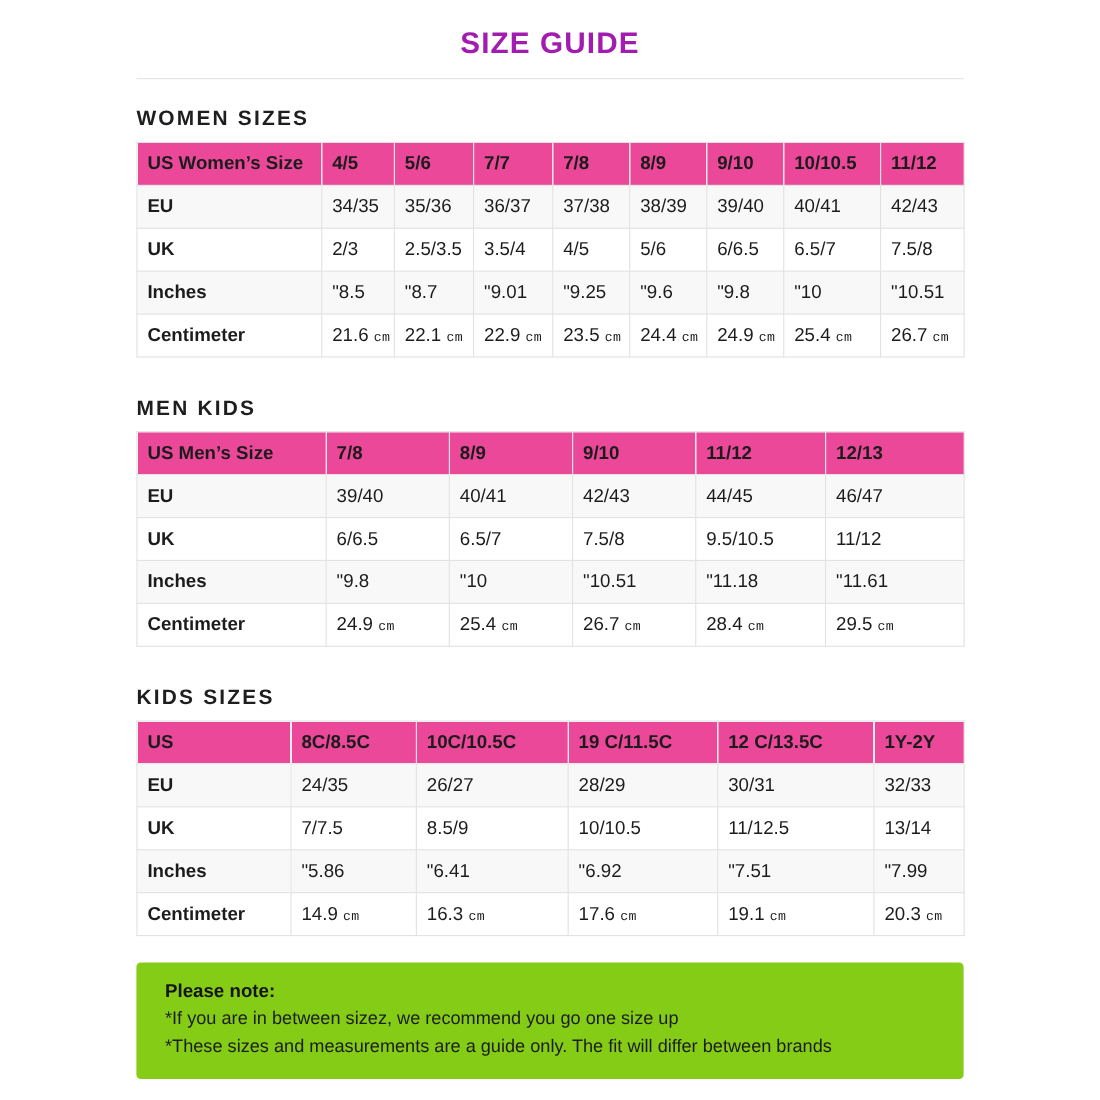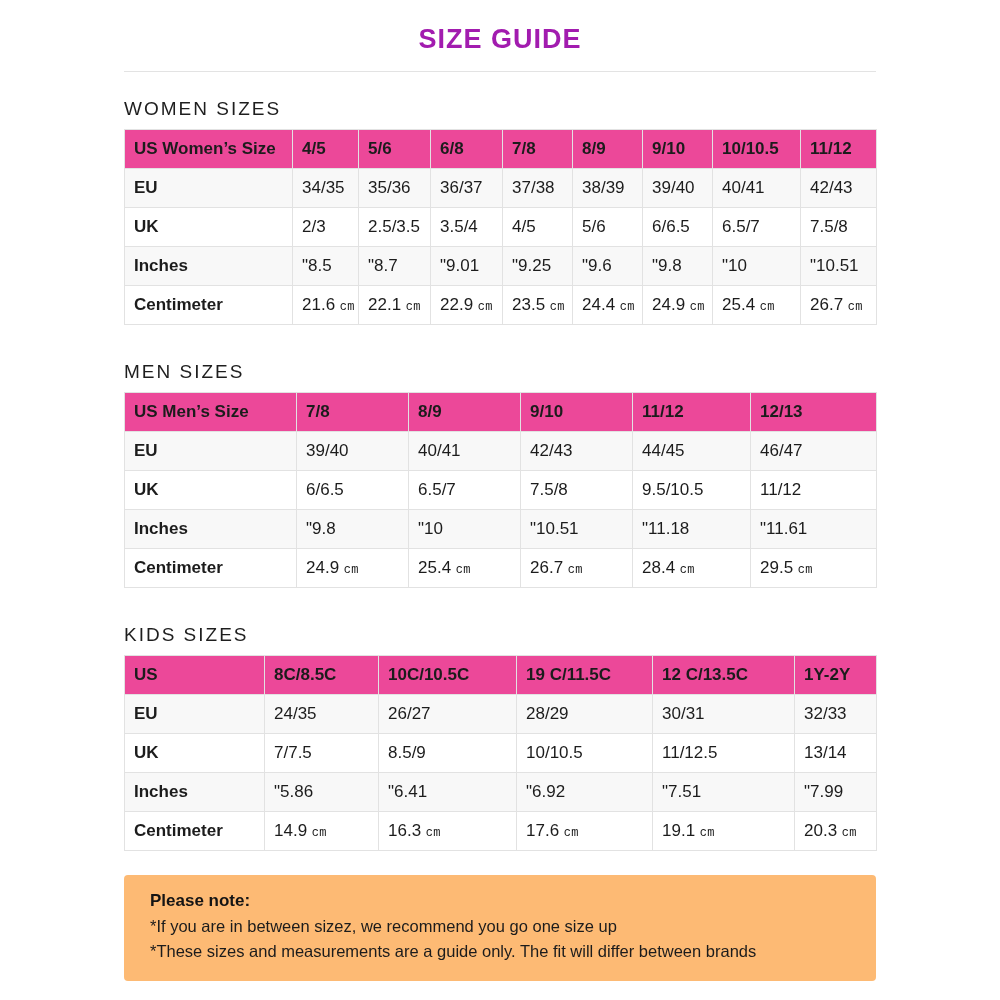--- a/index.html
+++ b/index.html
@@ -26,21 +26,21 @@
   hr.title-divider {
     border: 0;
     border-top: 1px solid #e3e3e3;
     width: 752px;
     margin: 16px auto 0;
   }
   main { width: 752px; margin: 0 auto; }
 
   h2.section-heading {
     font-size: 19px;
-    font-weight: 400;
+    font-weight: 700;
     letter-spacing: 2px;
     color: #1e1e1e;
     margin: 36px 0 9px;
   }
   section:first-of-type h2.section-heading { margin-top: 26px; }
 
   table.size-table {
     border-collapse: collapse;
     table-layout: fixed;
     width: 752px;
@@ -57,21 +57,21 @@
     overflow: hidden;
   }
   table.size-table thead th { background: #ec4899; font-weight: 700; }
   table.size-table tbody th { font-weight: 700; }
   table.size-table td { font-weight: 400; }
   table.size-table tbody tr:nth-child(odd) { background: #f8f8f8; }
   table.size-table tbody tr:nth-child(even) { background: #ffffff; }
   .unit { font-size: 12px; letter-spacing: 0.3px; font-family: Liberation Mono, monospace; }
 
   .note-box {
-    background: #fdba74;
+    background: #84cc16;
     border-radius: 4px;
     margin-top: 24px;
     padding: 16px 26px 20px;
   }
   .note-heading { margin: 0; font-size: 17px; font-weight: 700; color: #141414; }
   .note-line { margin: 6px 0 0; font-size: 16.5px; font-weight: 400; color: #1c1c1c; }
 </style>
 </head>
 <body>
 
@@ -93,21 +93,21 @@
             <col style="width:70px">
           <col style="width:70px">
             <col style="width:88px">
             <col style="width:76px">
         </colgroup>
         <thead>
             <tr>
               <th>US Women’s Size</th>
               <th>4/5</th>
               <th>5/6</th>
-              <th>6/8</th>
+              <th>7/7</th>
               <th>7/8</th>
               <th>8/9</th>
               <th>9/10</th>
               <th>10/10.5</th>
               <th>11/12</th>
             </tr>
           </thead>
         <tbody>
             <tr>
               <th>EU</th>
@@ -151,21 +151,21 @@
               <td>24.4 <span class="unit">cm</span></td>
               <td>24.9 <span class="unit">cm</span></td>
               <td>25.4 <span class="unit">cm</span></td>
               <td>26.7 <span class="unit">cm</span></td>
             </tr>
           </tbody>
       </table>
     </section>
 
     <section>
-      <h2 class="section-heading">MEN SIZES</h2>
+      <h2 class="section-heading">MEN KIDS</h2>
       <table class="size-table">
         <colgroup>
           <col style="width:172px">
             <col style="width:112px">
             <col style="width:112px">
           <col style="width:112px">
             <col style="width:118px">
             <col style="width:126px">
         </colgroup>
         <thead>

